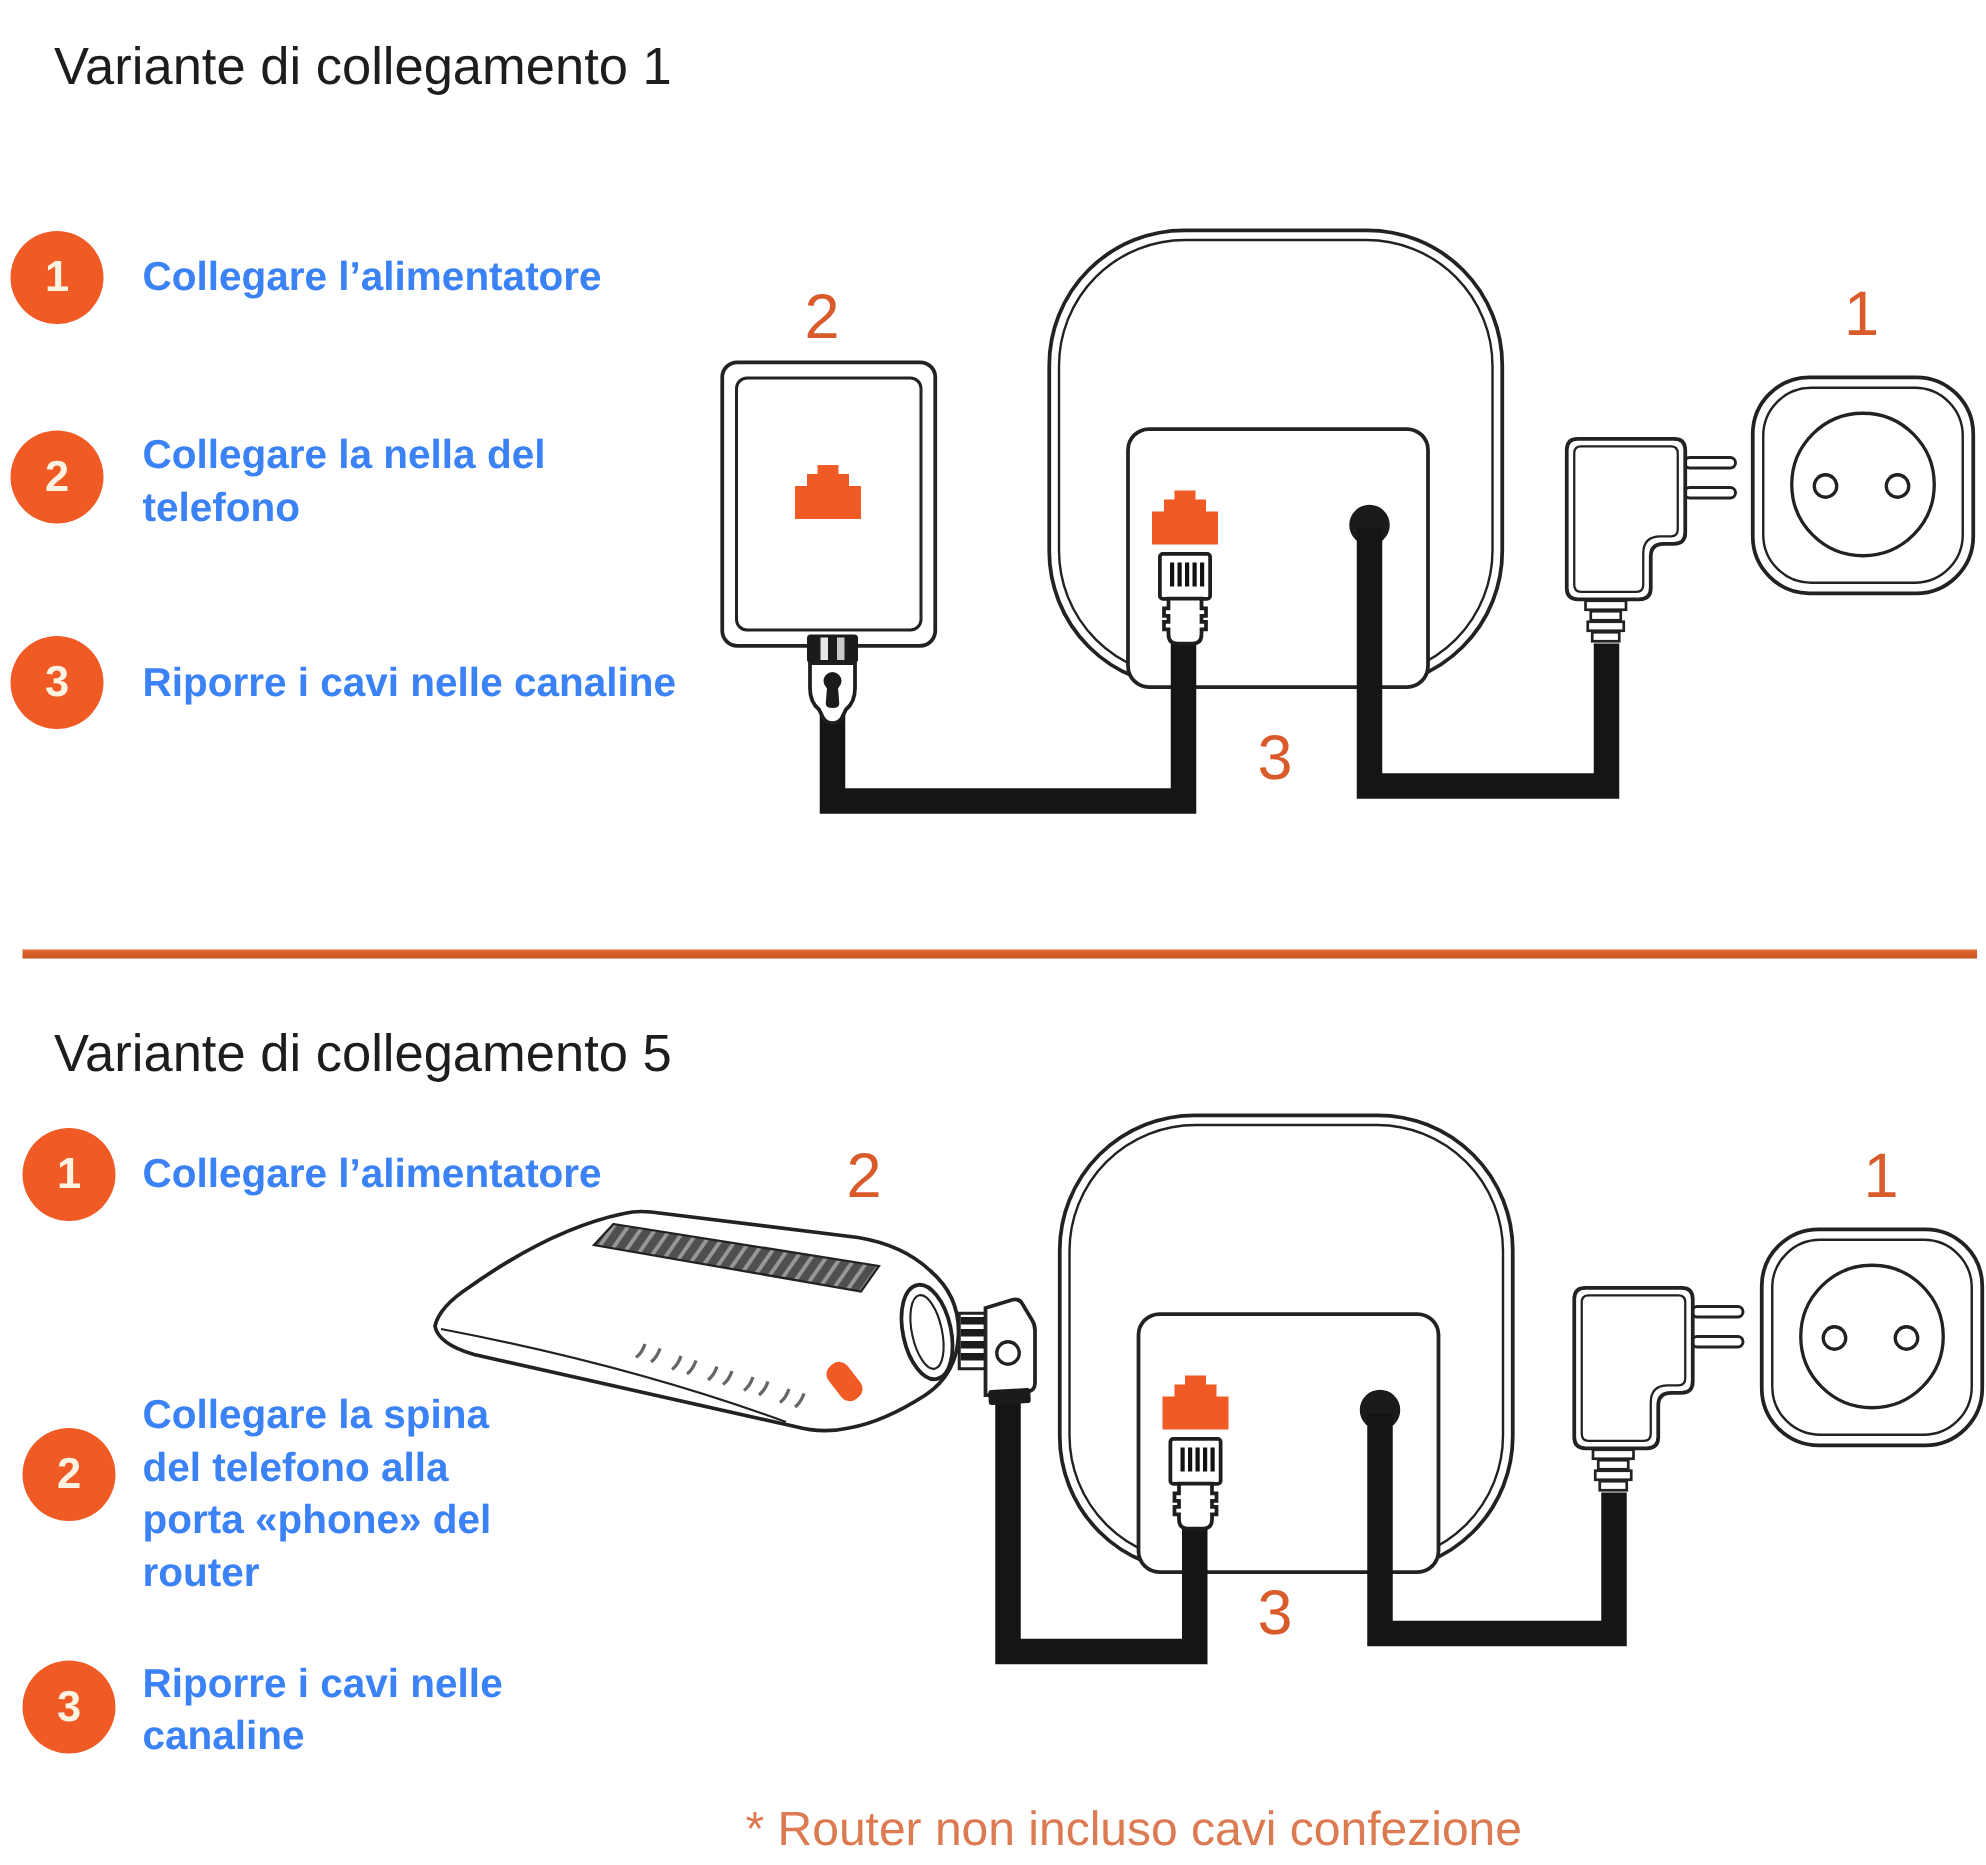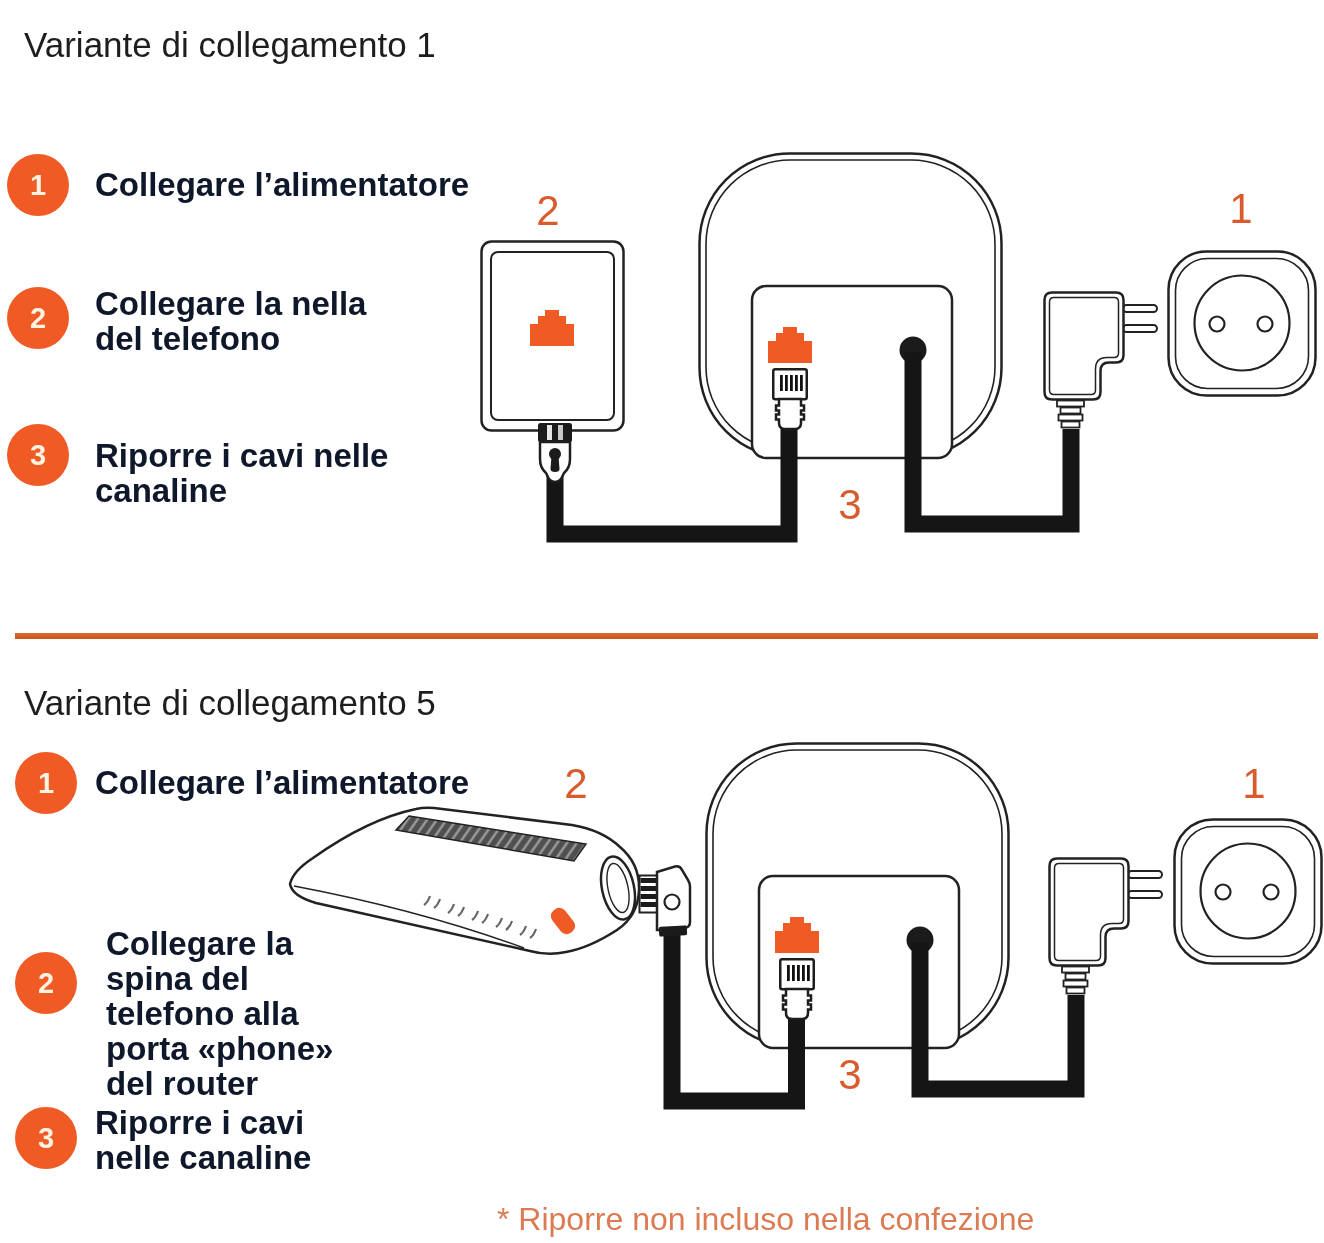--- a/index.html
+++ b/index.html
@@ -1,23 +1,23 @@
 <!DOCTYPE html>
 <html><head>
 <meta charset="utf-8">
 <style>
   html,body{margin:0;padding:0;background:#ffffff;}
   body{width:1324px;height:1243px;position:relative;overflow:hidden;
        font-family:"Liberation Sans",sans-serif;color:#1a1a1a;}
   .abs{position:absolute;}
-  .title{font-size:35px;color:#1d1d1d;white-space:nowrap;font-weight:400;}
+  .title{font-size:35px;color:#1d1d1d;white-space:nowrap;font-weight:400;margin-left:12px;}
   .step-circle{width:62px;height:62px;border-radius:50%;background:#EF5A25;
        color:#FEF2E0;font-weight:bold;font-size:29px;display:flex;
        align-items:center;justify-content:center;}
-  .step-text{font-size:33px;font-weight:bold;color:#0f172a;line-height:35px;}
+  .step-text{font-size:27px;font-weight:bold;color:#3b82f6;line-height:35px;}
   .dlabel{font-size:42px;color:#D95B2B;transform:translateX(-50%);line-height:1;}
   .divider{height:6px;background:linear-gradient(#E06A33,#C8541D);}
   .footnote{font-size:32px;color:#DC7A52;white-space:nowrap;letter-spacing:0;}
   svg{display:block;}
 </style>
 </head>
 <body>
 
 <svg class="abs" style="left:0;top:0" width="1324" height="1243" viewBox="0 0 1324 1243" aria-hidden="true">
   <defs>
@@ -165,24 +165,24 @@
 <h1 class="abs title" style="left:24px;top:660px">Variante di collegamento 5</h1>
 
 <div class="abs step-circle" style="left:15px;top:752px">
   <span>1</span>
 </div>
 <div class="abs step-text" style="left:95px;top:765px;width:420px">Collegare l’alimentatore</div>
 
 <div class="abs step-circle" style="left:15px;top:952px">
   <span>2</span>
 </div>
-<div class="abs step-text" style="left:106px;top:926px;width:255px">Collegare la spina del telefono alla porta «phone» del router</div>
+<div class="abs step-text" style="left:95px;top:926px;width:255px">Collegare la spina del telefono alla porta «phone» del router</div>
 
 <div class="abs step-circle" style="left:15px;top:1107px">
   <span>3</span>
 </div>
 <div class="abs step-text" style="left:95px;top:1105px;width:270px">Riporre i cavi nelle canaline</div>
 
 <span class="abs dlabel" style="left:576px;top:763px">2</span>
 <span class="abs dlabel" style="left:1254px;top:763px">1</span>
 <span class="abs dlabel" style="left:850px;top:1054px">3</span>
 
-<div class="abs footnote" style="left:497px;top:1201px">* Riporre non incluso nella confezione</div>
+<div class="abs footnote" style="left:497px;top:1201px">* Router non incluso cavi confezione</div>
 
 </body></html>

